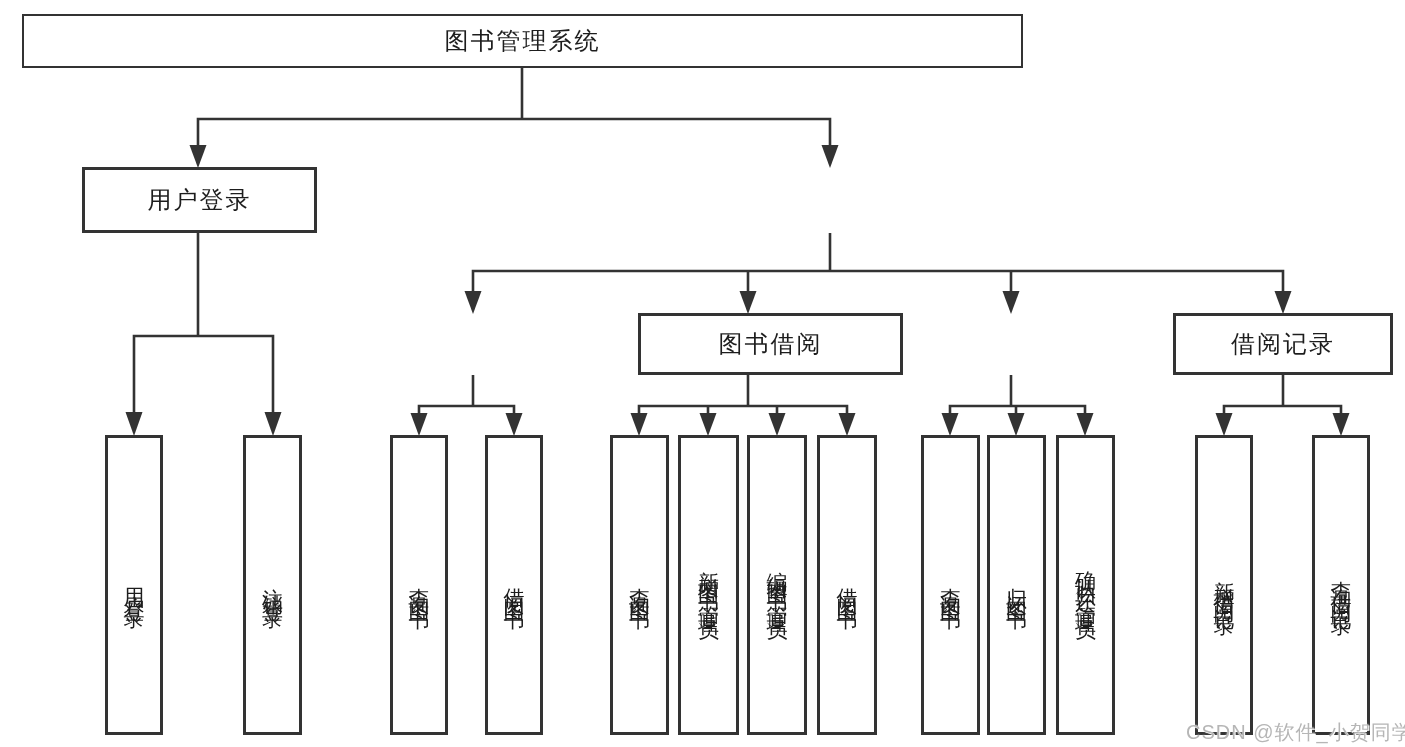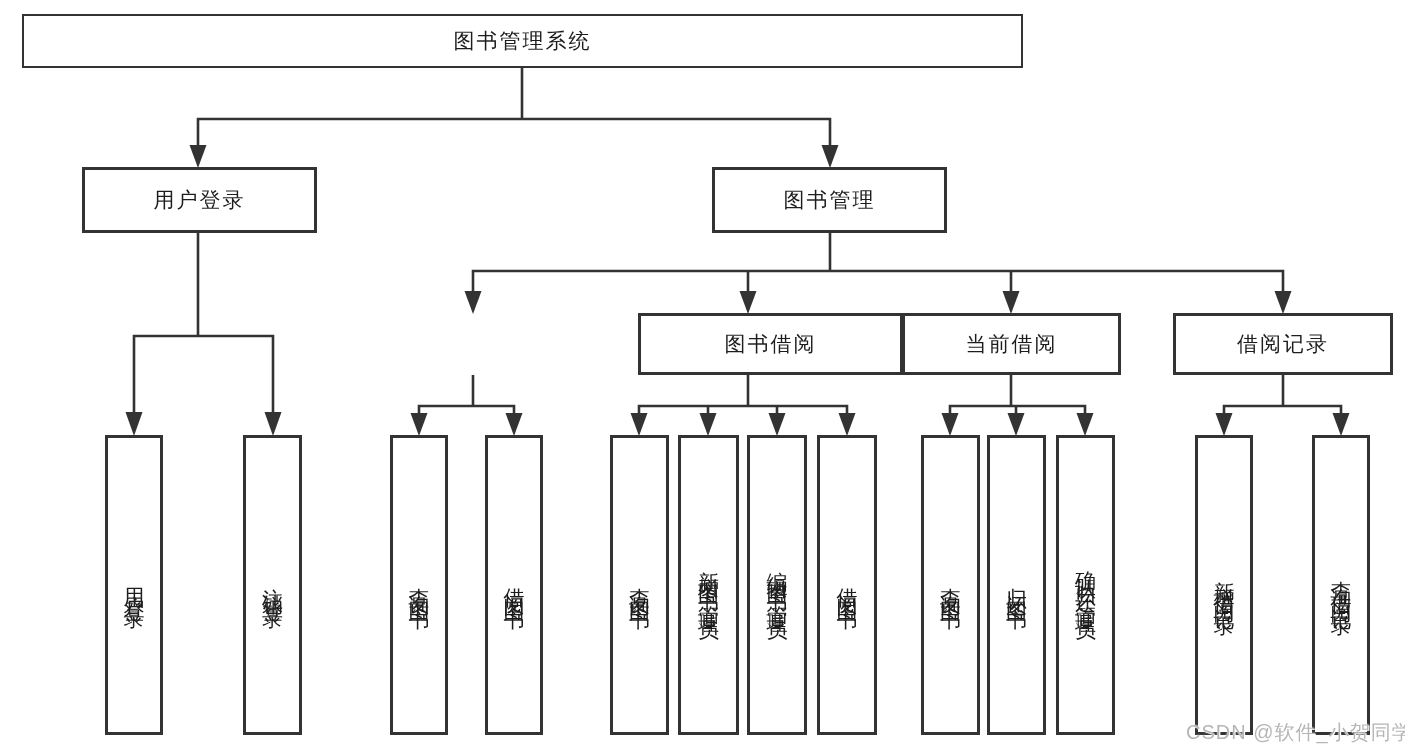--- a/index.html
+++ b/index.html
@@ -17,21 +17,21 @@
     width: 1405px; height: 747px;
   }
   .node {
     position: absolute;
     box-sizing: border-box;
     border: 3px solid #333333;
     background: #ffffff;
     display: flex;
     align-items: center;
     justify-content: center;
-    font-size: 21px;
+    font-size: 24px;
     letter-spacing: 2px;
     color: #1d1d1d;
     white-space: nowrap;
   }
   .node.root-box { border-width: 2px; }
   .leaf {
     position: absolute;
     box-sizing: border-box;
     border: 3px solid #333333;
     background: #ffffff;
@@ -108,24 +108,22 @@
       <polygon points="1007.5,413 1024.5,413 1016,436"></polygon>
       <polygon points="1076.5,413 1093.5,413 1085,436"></polygon>
       <polygon points="1215.5,413 1232.5,413 1224,436"></polygon>
       <polygon points="1332.5,413 1349.5,413 1341,436"></polygon>
     </g>
   </svg>
 
   <div class="node root-box" style="left:22px; top:14px; width:1001px; height:54px;">图书管理系统</div>
 
   <div class="node" style="left:82px; top:167px; width:235px; height:66px;">用户登录</div>
-  <div class="node" style="left:712px; top:167px; width:235px; height:66px;">图书管理</div>
 
   <div class="node" style="left:638px; top:313px; width:265px; height:62px;">图书借阅</div>
-  <div class="node" style="left:902px; top:313px; width:219px; height:62px;">当前借阅</div>
   <div class="node" style="left:1173px; top:313px; width:220px; height:62px;">借阅记录</div>
 
   <div class="leaf" style="left:105px; width:58px;">用户登录</div>
   <div class="leaf" style="left:243px; width:59px;">注销登录</div>
 
   <div class="leaf" style="left:390px; width:58px;">查询图书</div>
   <div class="leaf" style="left:485px; width:58px;">借阅图书</div>
 
   <div class="leaf" style="left:610px; width:59px;">查询图书</div>
   <div class="leaf" style="left:678px; width:61px;">新增图书（管理员）</div>

